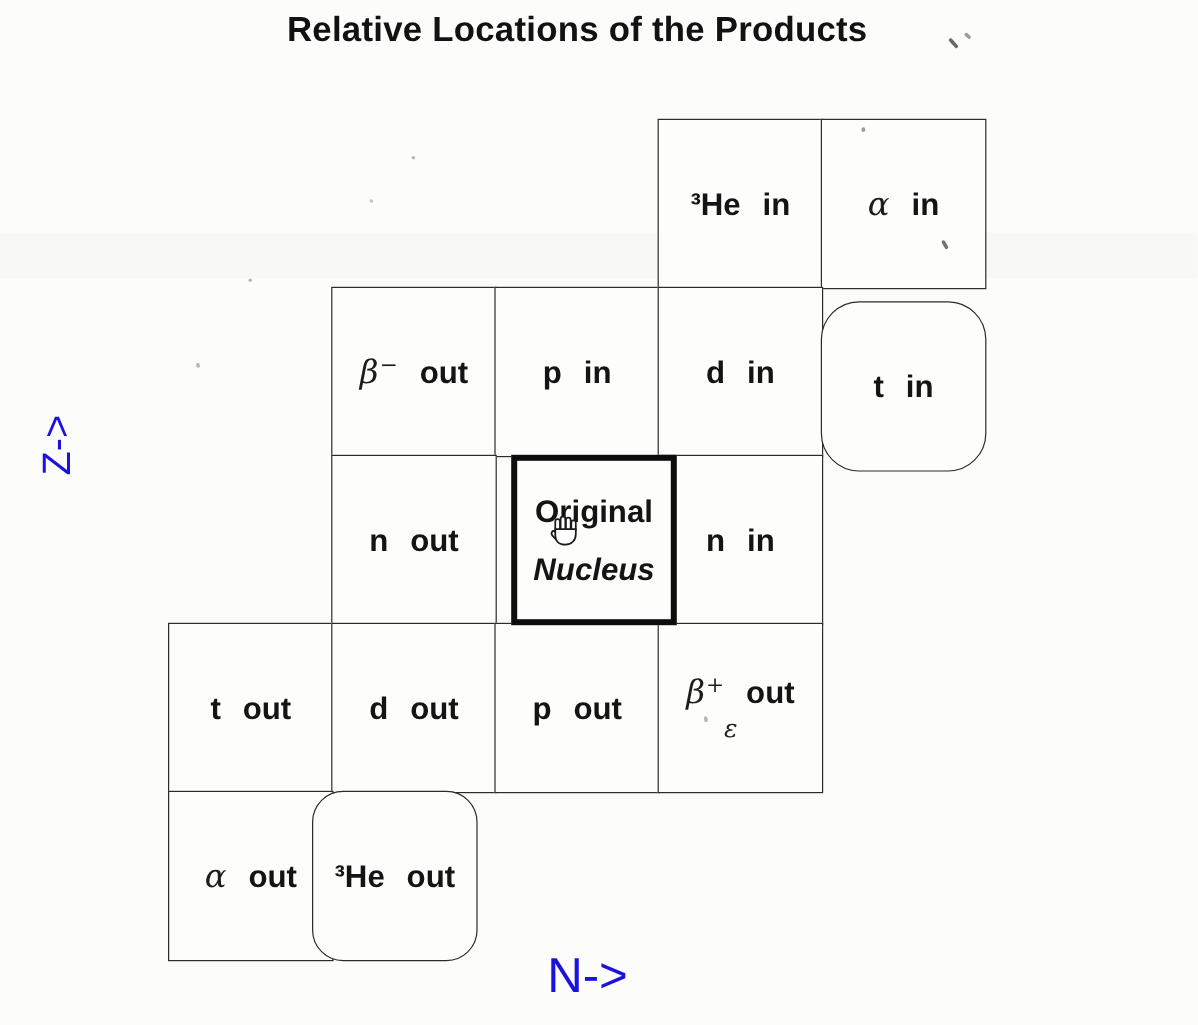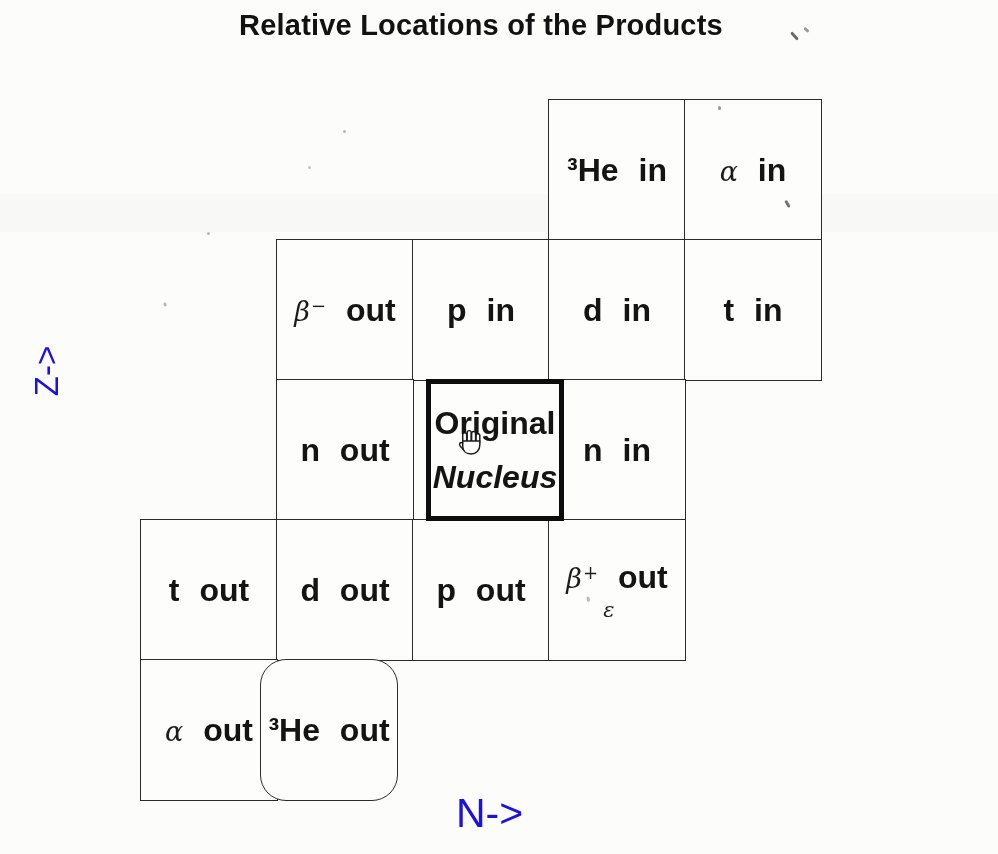--- a/index.html
+++ b/index.html
@@ -22,21 +22,21 @@
   .z-label{left:4px;top:352px;width:86px;text-align:center;transform:rotate(-90deg);}
   .n-label{left:456px;top:790px;font-size:41px;}
   .grid{position:absolute;}
   .cell{
     position:absolute;box-sizing:border-box;
     border:1.6px solid #2b2b2b;background:#fdfdfc;
     display:flex;flex-direction:column;align-items:center;justify-content:center;
   }
   .cell.thick{border:5px solid #0d0d0d;z-index:4;margin-left:14px;}
   .line{display:flex;align-items:baseline;justify-content:center;}
-  .s-b{font-weight:bold;font-size:32px;color:#141414;word-spacing:11px;white-space:pre;}
+  .s-b{font-weight:bold;font-size:26px;color:#141414;word-spacing:11px;white-space:pre;}
   .s-g{font-family:"DejaVu Serif",serif;font-style:italic;font-size:27px;color:#1c1c1c;}
   .s-sup{font-family:"DejaVu Serif",serif;font-size:18px;color:#1c1c1c;position:relative;top:-9px;margin-left:1px;}
   .s-gs{font-family:"DejaVu Serif",serif;font-style:italic;font-size:21px;color:#222;}
   .hand{position:absolute;z-index:9;}
   .artifact{position:absolute;background:#3a3a3a;border-radius:2px;pointer-events:none;}
 </style>
 </head>
 <body>
 
 <div class="page">
@@ -72,21 +72,21 @@
       <div class="cell" style="left: 272px; top: 140px; width: 138px; height: 142px; border-color: rgb(43, 43, 43);">
         <div class="line">
           <span class="s-b">p in</span>
         </div>
       </div>
       <div class="cell" style="left: 408px; top: 140px; width: 138px; height: 142px; border-color: rgb(43, 43, 43);">
         <div class="line">
           <span class="s-b">d in</span>
         </div>
       </div>
-      <div class="cell" style="left: 544px; top: 140px; width: 138px; height: 142px; border-color: rgb(43, 43, 43);">
+      <div class="cell" style="left: 544px; top: 152px; width: 138px; height: 142px; border-color: rgb(43, 43, 43); border-radius: 32px;">
         <div class="line">
           <span class="s-b">t in</span>
         </div>
       </div>
       <div class="cell" style="left: 136px; top: 280px; width: 138px; height: 142px; border-color: rgb(43, 43, 43);">
         <div class="line">
           <span class="s-b">n out</span>
         </div>
       </div>
       <div class="cell thick" style="left: 272px; top: 280px; width: 138px; height: 142px; border-color: rgb(13, 13, 13);">

